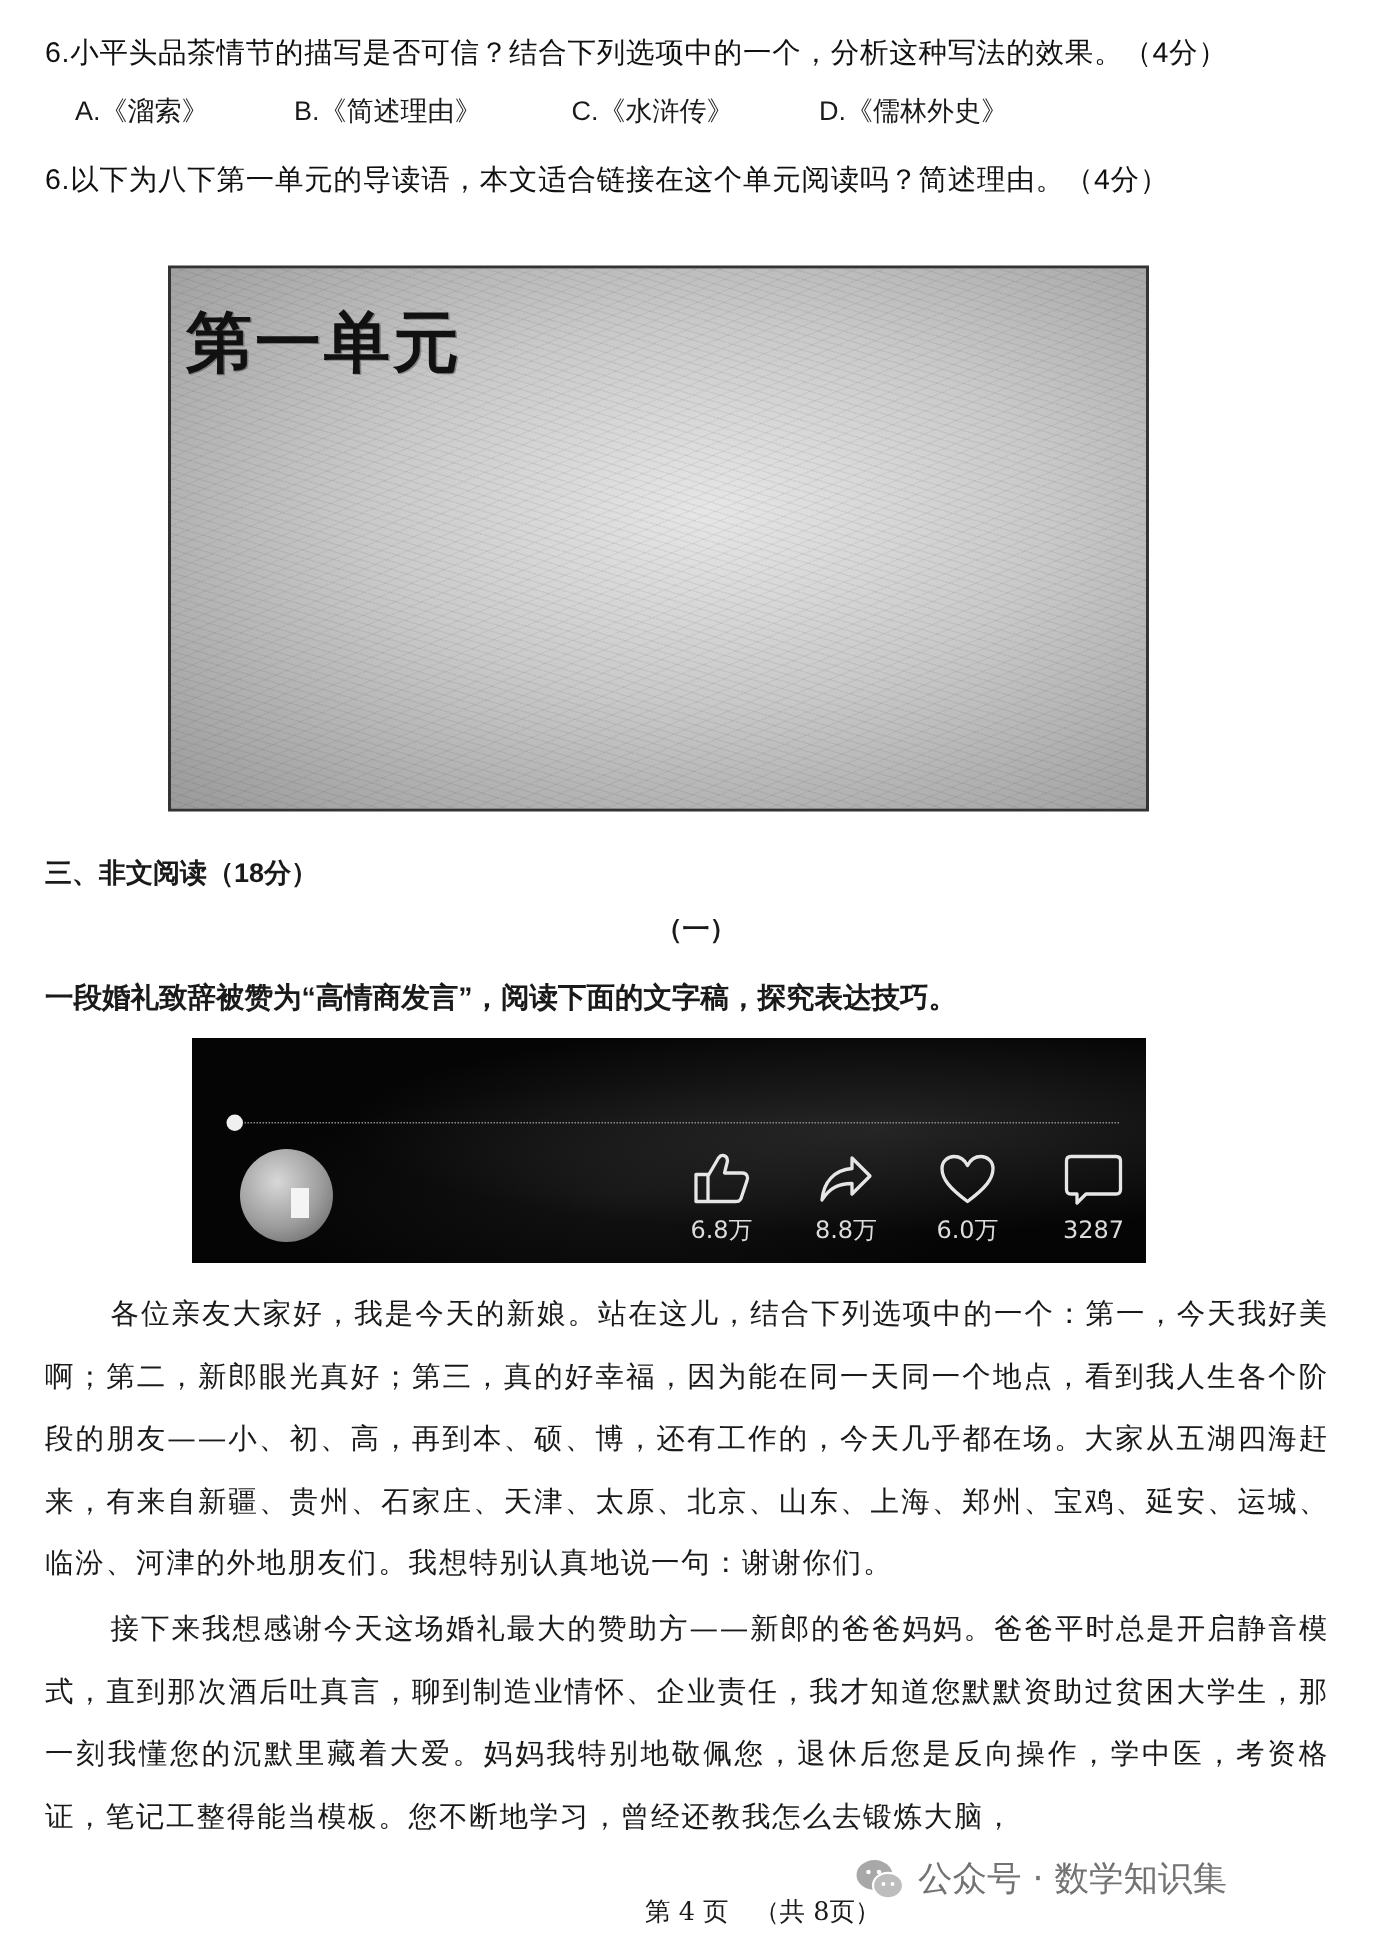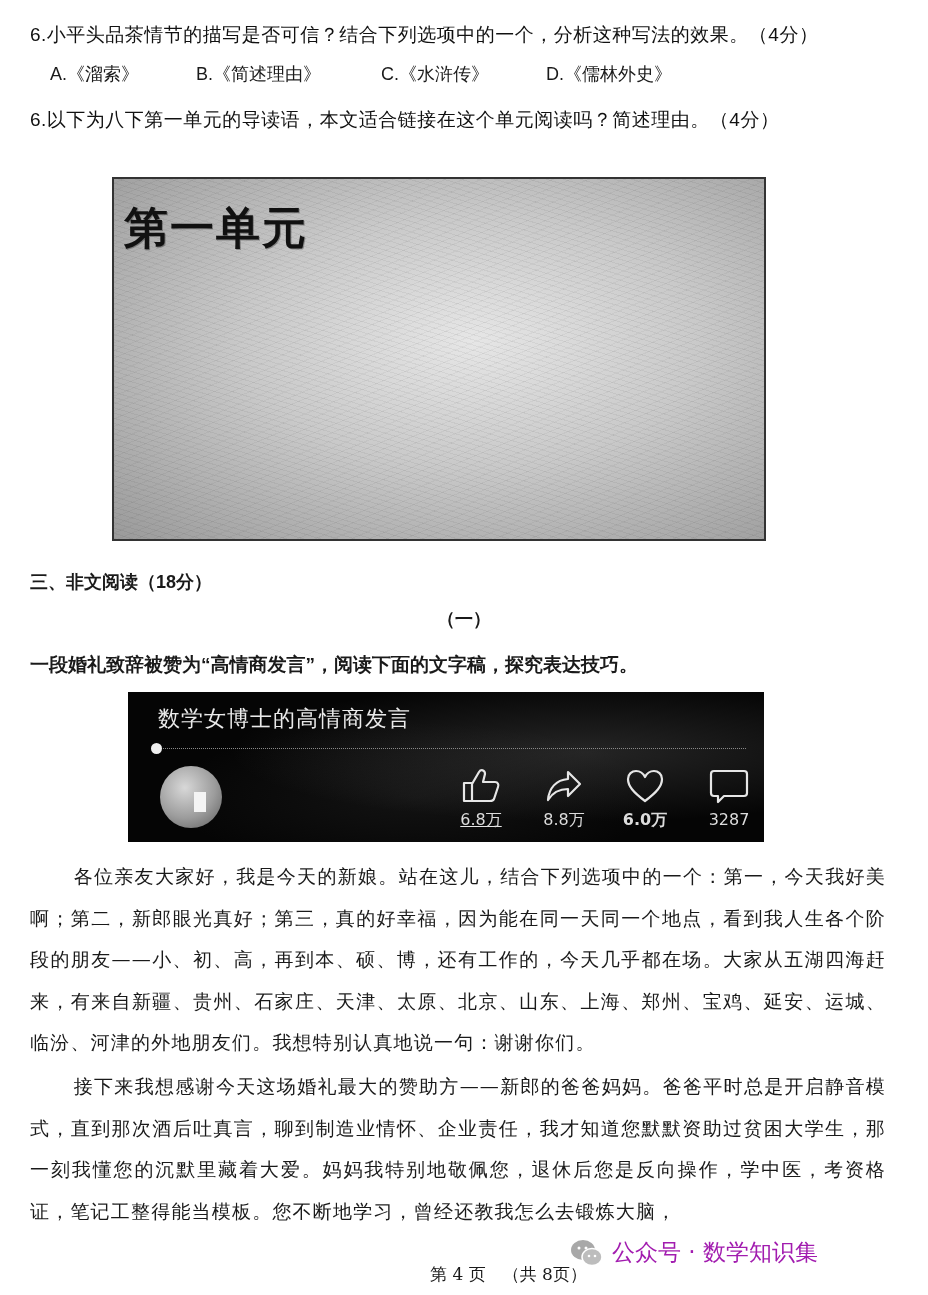--- a/index.html
+++ b/index.html
@@ -100,21 +100,21 @@
       font-family: "DejaVu Serif", "Liberation Serif", serif; color: #1a1a1a;
       text-align: justify; letter-spacing: 1.2px; text-indent: 2.3em; margin: 0;
     }
     .page-footer {
       position: absolute; left: 0; width: 928px; top: 1263px; text-align: center;
       font-size: 17px; font-family: "DejaVu Serif", "Liberation Serif", serif;
       padding-left: 89px; box-sizing: border-box;
     }
     .watermark {
       position: absolute; left: 570px; top: 1237px; display: flex; align-items: center;
-      gap: 8px; color: #a21caf; font-size: 23px;
+      gap: 8px; color: #737373; font-size: 23px;
       font-family: "DejaVu Sans", "Liberation Sans", sans-serif;
     }
   </style>
 </head>
 <body>
 
 <div class="q-line" style="top:22px;">6.小平头品茶情节的描写是否可信？结合下列选项中的一个，分析这种写法的效果。（4分）</div>
 <div class="options">
   <span style="width:146px;">A.《溜索》</span>
   <span style="width:185px;">B.《简述理由》</span>
@@ -127,38 +127,37 @@
 <div class="photo-box">
   <div class="grain"></div>
   <div class="unit-title">第一单元</div>
 </div>
 
 <div class="section-heading">三、非文阅读（18分）</div>
 <div class="sub-heading">（一）</div>
 <div class="intro-line">一段婚礼致辞被赞为“高情商发言”，阅读下面的文字稿，探究表达技巧。</div>
 
 <div class="video-card">
-  <div class="video-title">数学女博士的高情商发言</div>
   <div class="progress-track"></div>
   <div class="progress-dot"></div>
   <div class="avatar"></div>
 
-  <div class="action" style="left:318px;text-decoration:underline;">
+  <div class="action" style="left:318px;">
     <svg width="40" height="36" viewBox="0 0 40 36">
       <path d="M3 15 h8 v18 h-8 z M11 16 l7 -12 c2 -3 6 -2 6 2 l-2 8 h12 c3 0 4 3 3 5 l-4 12 c-1 2 -2 2 -4 2 h-18" fill="none" stroke="#e6e6e6" stroke-width="2.2" stroke-linejoin="round"></path>
     </svg>
     <span class="count">6.8万</span>
   </div>
   <div class="action" style="left:401px;">
     <svg width="40" height="36" viewBox="0 0 40 36">
       <path d="M24 4 l12 12 -12 12 v-7 c-9 0 -15 3 -20 11 c1 -12 8 -20 20 -21 z" fill="none" stroke="#e6e6e6" stroke-width="2.2" stroke-linejoin="round"></path>
     </svg>
     <span class="count">8.8万</span>
   </div>
-  <div class="action" style="left:482px;font-weight:bold;">
+  <div class="action" style="left:482px;">
     <svg width="40" height="36" viewBox="0 0 40 36">
       <path d="M20 33 C8 24 3 18 3 11 C3 6 7 3 11 3 C15 3 18 5 20 9 C22 5 25 3 29 3 C33 3 37 6 37 11 C37 18 32 24 20 33 Z" fill="none" stroke="#e6e6e6" stroke-width="2.2" stroke-linejoin="round"></path>
     </svg>
     <span class="count">6.0万</span>
   </div>
   <div class="action" style="left:566px;">
     <svg width="40" height="36" viewBox="0 0 40 36">
       <path d="M5 3 h30 c2 0 3 1 3 3 v19 c0 2 -1 3 -3 3 h-20 l-6 6 v-6 h-4 c-2 0 -3 -1 -3 -3 v-19 c0 -2 1 -3 3 -3 z" fill="none" stroke="#e6e6e6" stroke-width="2.2" stroke-linejoin="round"></path>
     </svg>
     <span class="count">3287</span>

